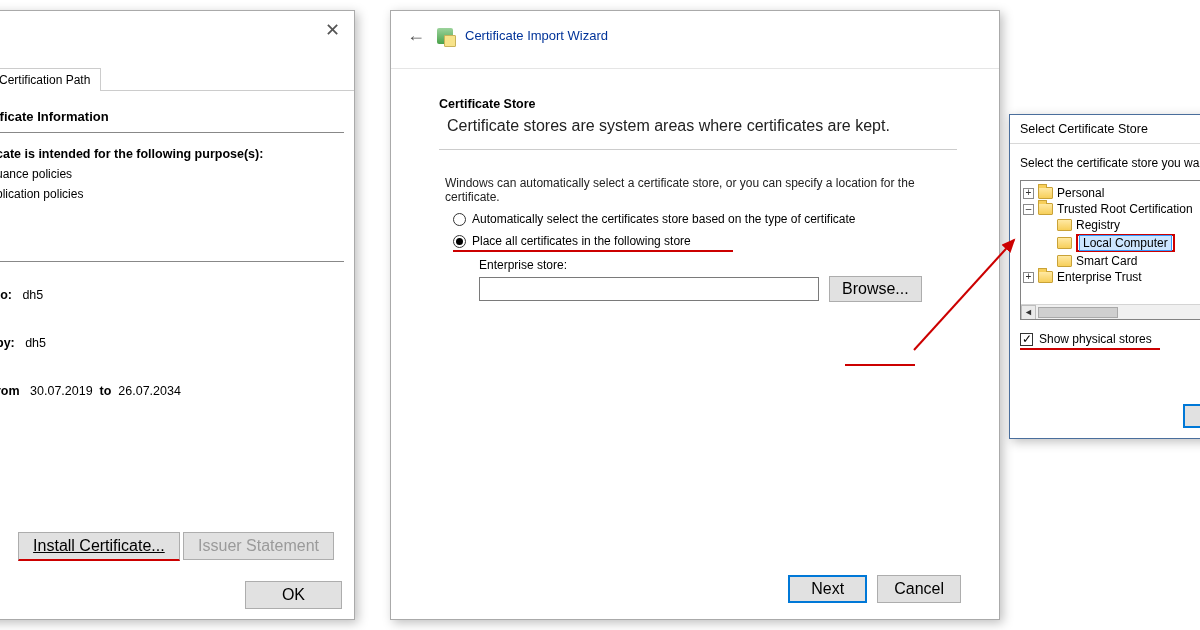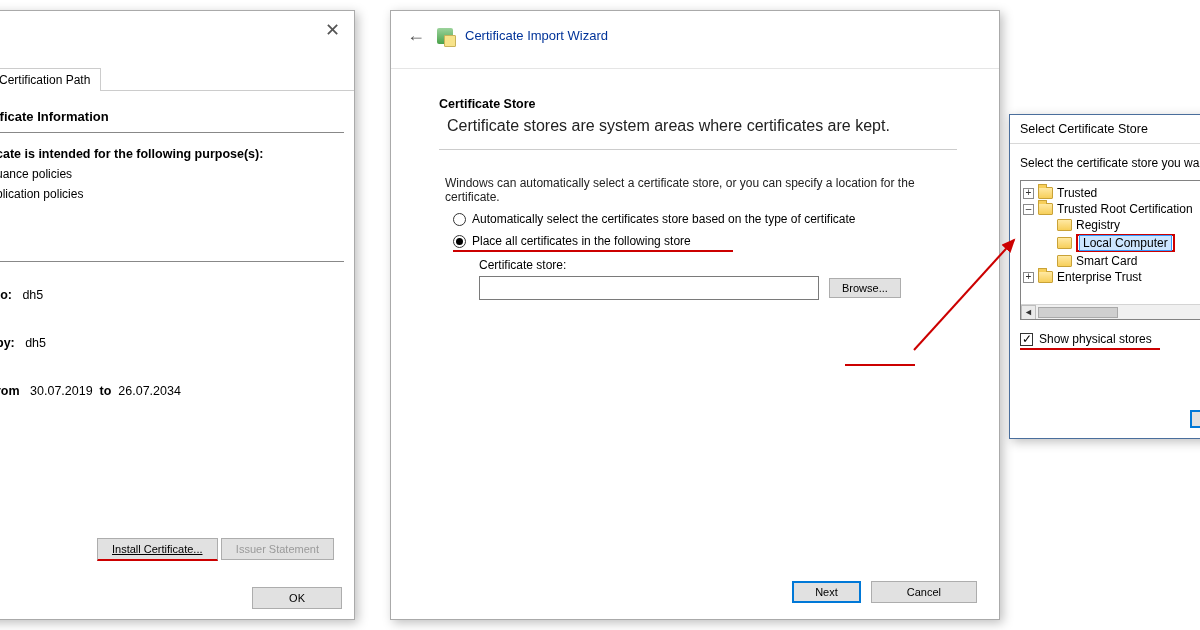--- a/index.html
+++ b/index.html
@@ -83,21 +83,21 @@
   .win1-btns {
     position: absolute;
     bottom: 58px;
     right: 20px;
   }
   .btn {
     display: inline-block;
     background: #e1e1e1;
     border: 1px solid #adadad;
     padding: 4px 14px;
-    font-size: 11px;
+    font-size: 16px;
     cursor: pointer;
   }
   .btn.disabled { color: #9a9a9a; cursor: default; }
   .btn.blue { border: 1px solid #0078d7; outline: 1px solid #0078d7; outline-offset: -2px; padding:4px 22px; }
   .red-under { border-bottom: 2px solid #c00; }
   .red-under-wide { position:relative; }
   .red-under-wide::after{
     content:""; position:absolute; left:0; right:0; bottom:-4px; border-bottom:2px solid #c00;
   }
 
@@ -139,21 +139,21 @@
   .radio.checked::after{
     content:""; position:absolute; left:2px; top:2px; width:7px; height:7px; border-radius:50%; background:#000;
   }
   .store-group { margin-left:40px; margin-top:10px; }
   .store-label { font-size:12px; }
   .store-input-row { display:flex; align-items:center; gap:10px; margin-top:4px; }
   .store-input {
     width:340px; height:24px; border:1px solid #7a7a7a; background:#fff;
   }
   .win2-footer {
-    position:absolute; bottom:16px; right:22px; display:flex; gap:10px;
+    position:absolute; bottom:16px; right:38px; display:flex; gap:10px;
   }
 
   
   .win3 {
     left: 1009px;
     top: 114px;
     width: 260px;
     height: 325px;
     border: 1px solid #4a6e9c;
   }
@@ -265,47 +265,47 @@
       <span class="radio"></span>
       <span>Automatically select the certificates store based on the type of certificate</span>
     </div>
 
     <div class="radio-row red-under-wide" style="width:280px">
       <span class="radio checked"></span>
       <span>Place all certificates in the following store</span>
     </div>
 
     <div class="store-group">
-      <div class="store-label">Certificate store:</div>
+      <div class="store-label">Enterprise store:</div>
       <div class="store-input-row">
         <div class="store-input"></div>
         <span class="btn" style="padding:3px 12px;position:relative">
           <span>Browse...</span>
         </span>
       </div>
 
     </div>
   </div>
 
   <div class="win2-footer">
     <span class="btn blue">Next</span>
-    <span class="btn" style="padding:4px 35px">Cancel</span>
+    <span class="btn" style="padding:4px 16px">Cancel</span>
   </div>
 </div>
 
 <div class="window win3">
   <div class="win3-titlebar">Select Certificate Store</div>
   <div class="win3-body">
     <div>Select the certificate store you want</div>
 
     <div class="tree-wrap" style="position:relative">
       <div class="tree-row">
         <span class="expando">+</span>
         <span class="folder open"></span>
-        <span class="tree-label">Trusted</span>
+        <span class="tree-label">Personal</span>
       </div>
       <div class="tree-row">
         <span class="expando">–</span>
         <span class="folder open"></span>
         <span class="tree-label">Trusted Root Certification</span>
       </div>
       <div class="tree-row tree-indent2">
         <span class="folder"></span>
         <span class="tree-label">Registry</span>
       </div>

